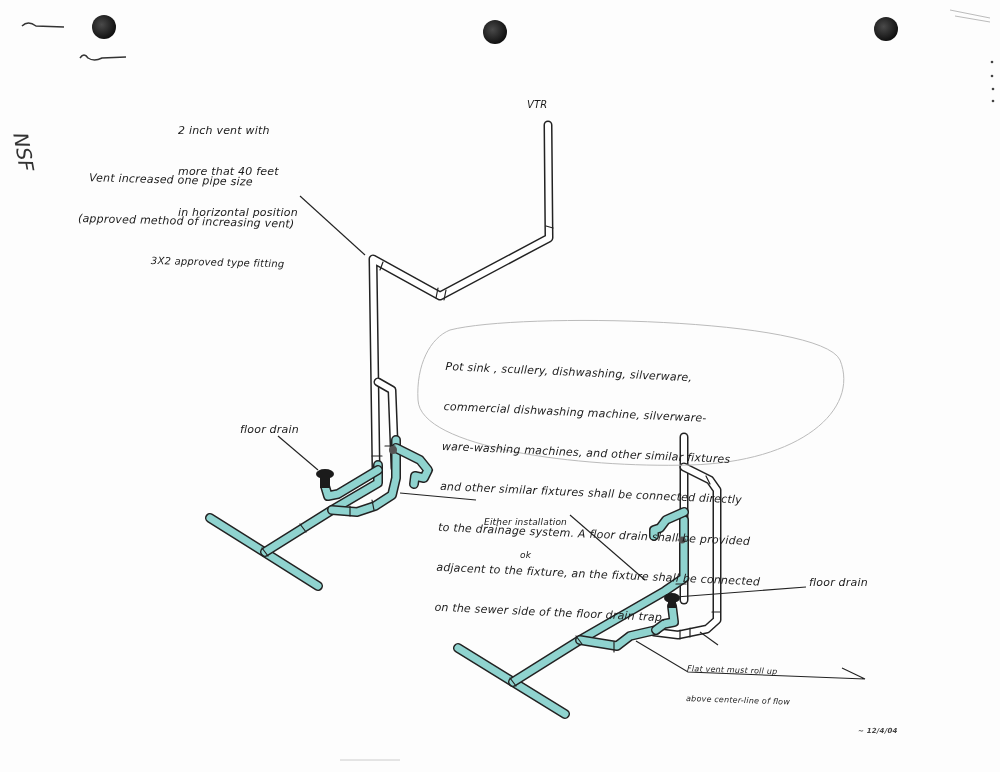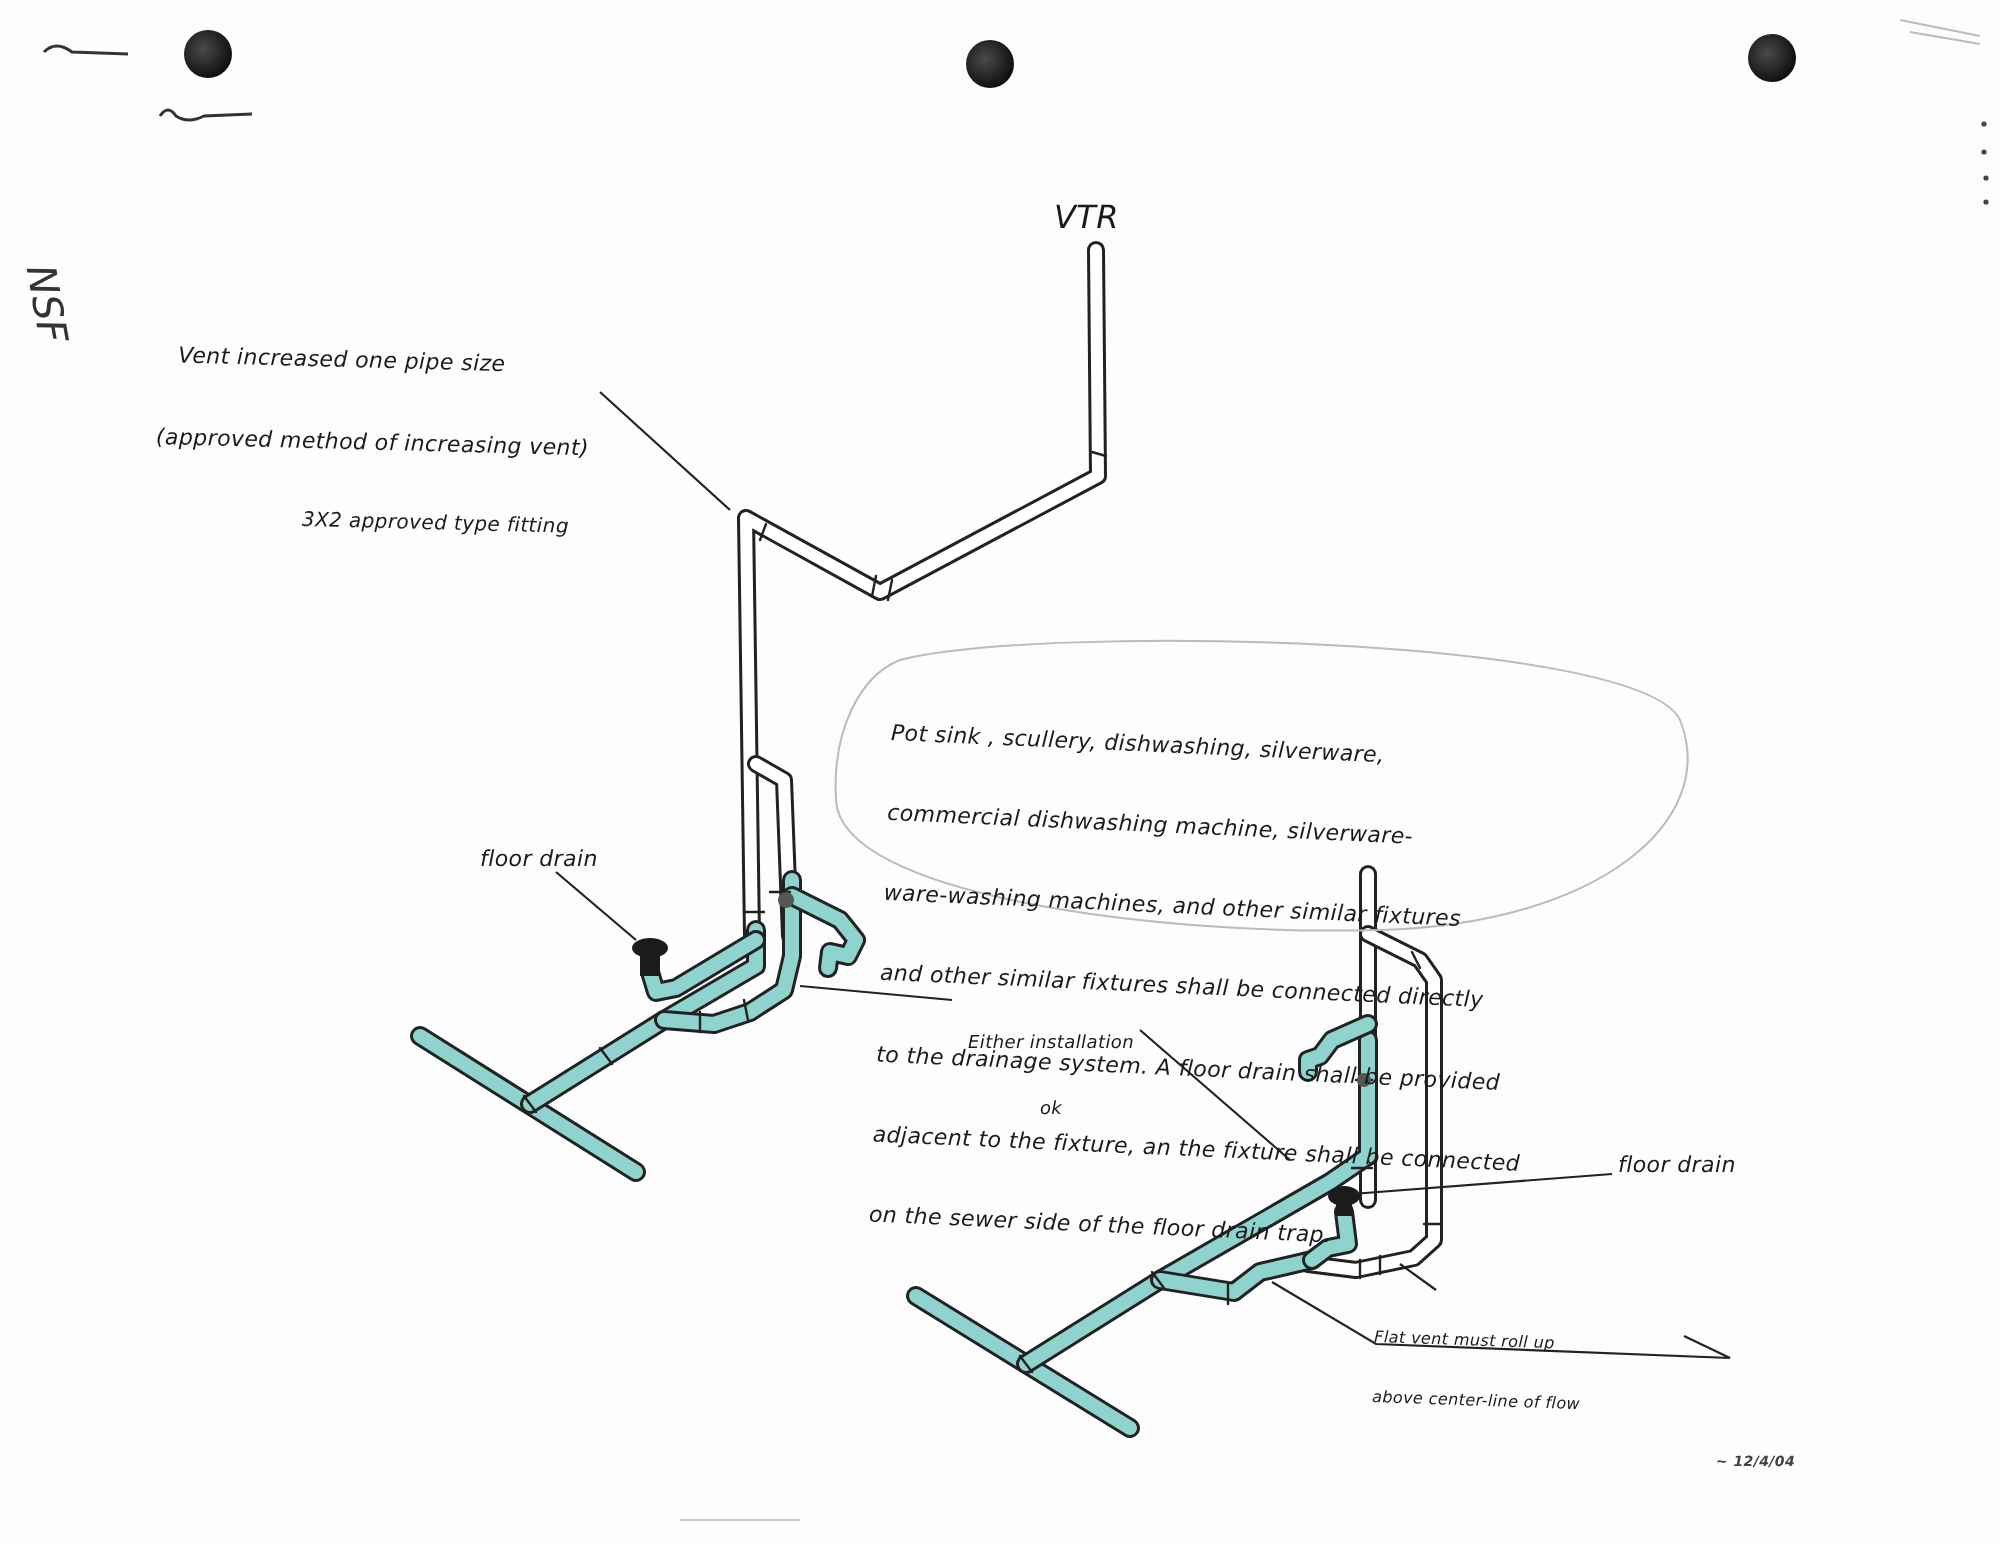--- a/index.html
+++ b/index.html
@@ -101,26 +101,31 @@
       <polyline points="636,641 688,672 865,679 842,668"></polyline>
     </g>
 
     <path d="M450,330 C520,312 820,318 840,360 C860,410 800,462 690,465 C580,468 420,448 418,400 C416,365 430,338 450,330" stroke="#bbb" stroke-width="1" fill="none"></path>
 
     <line x1="340" y1="760" x2="400" y2="760" stroke="#ccc" stroke-width="1"></line>
   </svg>
 
   <div class="margin-mark" style="left:4px; top:140px; transform: rotate(80deg); font-size:20px; font-style:oblique;">NSF</div>
 
+  <div class="note" style="left:178px; top:96px; font-size:11px;">
+    <div>2 inch vent with</div>
+    <div>more that 40 feet</div>
+    <div>in horizontal position</div>
+  </div>
   <div class="note" style="left:80px; top:143px; font-size:11px; transform: rotate(1.5deg); transform-origin:left top;">
     <div style="padding-left:10px;">Vent increased one pipe size</div>
     <div>(approved method of increasing vent)</div>
     <div style="padding-left:74px; font-size:10px;">3X2 approved type fitting</div>
   </div>
-  <div class="note" style="left:527px; top:99px; font-size:16px;">VTR</div>
+  <div class="note" style="left:527px; top:99px; font-size:10px;">VTR</div>
   <div class="note" style="left:240px; top:423px; font-size:11px;">floor drain</div>
   <div class="note" style="left:484px; top:494px; font-size:9px; text-align:center;">
     <div>Either installation</div>
     <div style="text-align:center;">ok</div>
   </div>
 
   <div class="note" style="left:447px; top:333px; font-size:11px; line-height:1.22; transform: rotate(2.6deg); transform-origin:left top;">
     <div>Pot sink , scullery, dishwashing, silverware,</div>
     <div>commercial dishwashing machine, silverware-</div>
     <div>ware-washing machines, and other similar fixtures</div>

